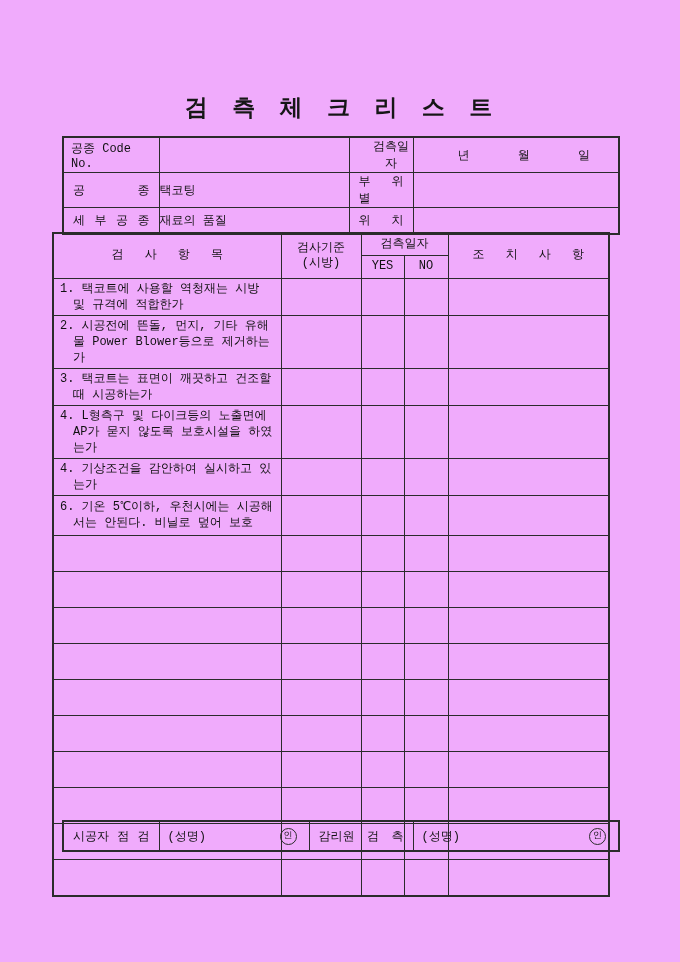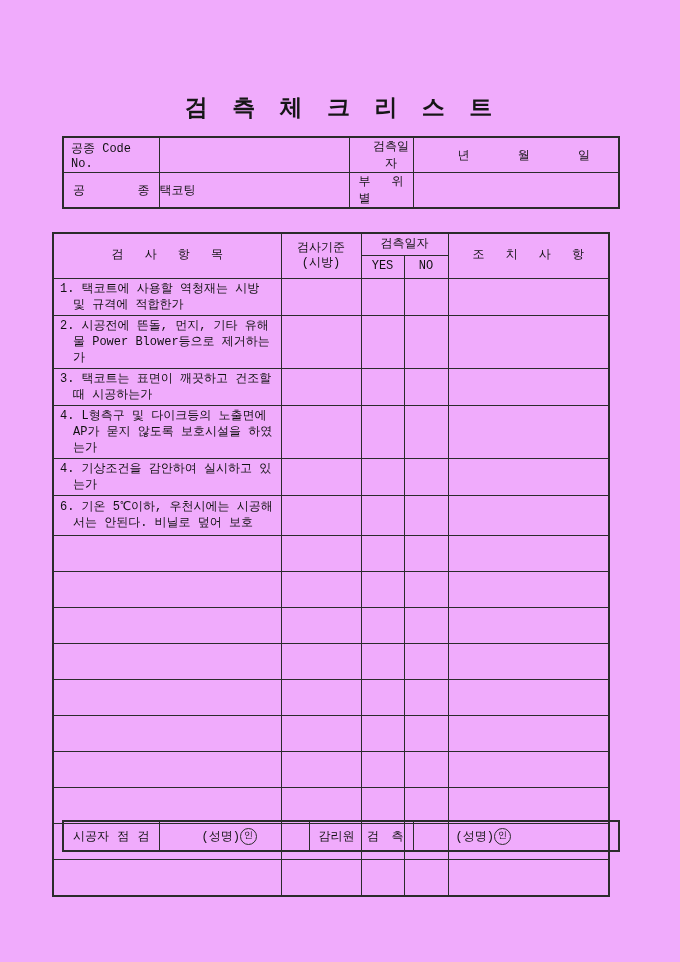--- a/index.html
+++ b/index.html
@@ -53,21 +53,21 @@
     text-align: left;
     padding: 2px 3px 2px 19px;
     text-indent: -13px;
     line-height: 16px;
   }
   .empty-row td { height: 31px; }
 
   
   .sign-table { left: 62px; top: 820px; width: 556px; border-radius: 27px; }
   .sign-table td { height: 28px; }
-  .name-flex { display: flex; align-items: center; padding: 0 12px 0 8px; margin-left: 34px; }
+  .name-flex { display: flex; align-items: center; justify-content: space-between; padding: 0 12px 0 8px; }
   .seal {
     display: inline-flex; align-items: center; justify-content: center;
     width: 15px; height: 15px;
     border: 1px solid #2b2b2b; border-radius: 50%;
     font-size: 9px; line-height: 1;
   }
 </style>
 </head>
 <body>
 
@@ -92,20 +92,26 @@
             <span>년</span>
             <span>월</span>
             <span>일</span>
           </div>
         </td>
       </tr>
       <tr>
         <td class="lbl spread">공 종</td>
         <td class="val center">택코팅</td>
         <td class="lbl spread">부 위 별</td>
+        <td></td>
+      </tr>
+      <tr>
+        <td class="lbl spread">세 부 공 종</td>
+        <td class="val center">재료의 품질</td>
+        <td class="lbl spread">위 치</td>
         <td></td>
       </tr>
     </tbody>
   </table>
 
   <table class="main-table">
     <colgroup>
         <col style="width:228px">
         <col style="width:80px">
         <col style="width:43px">

